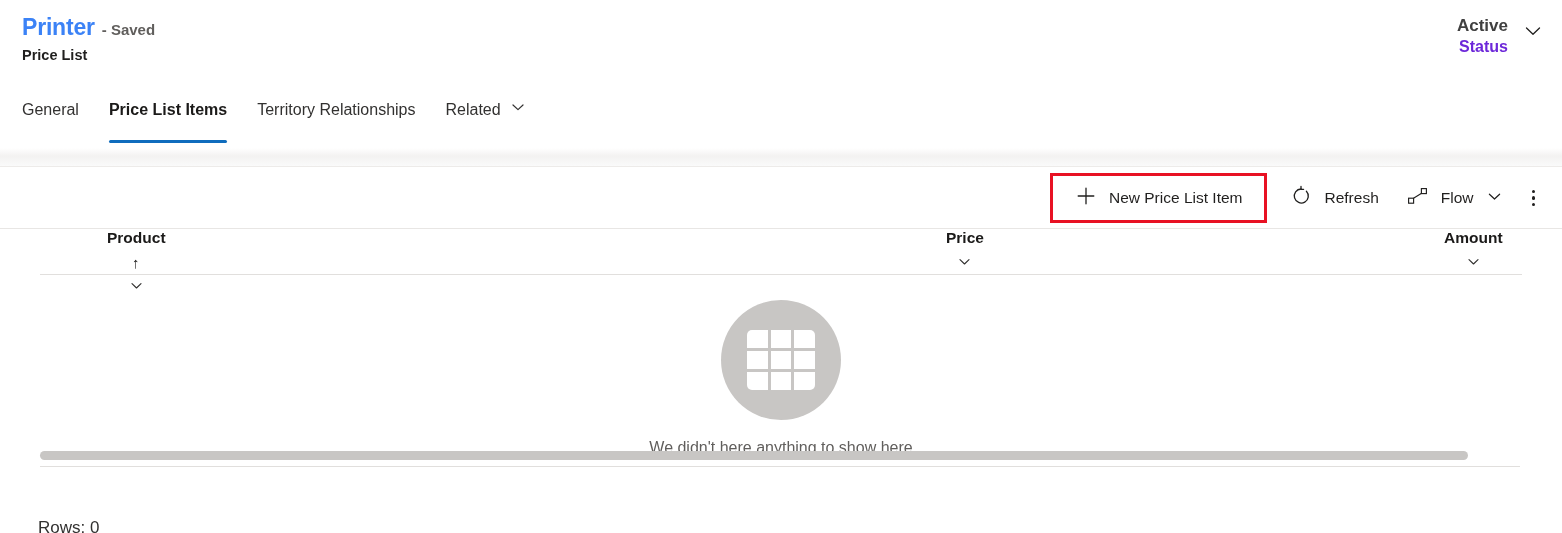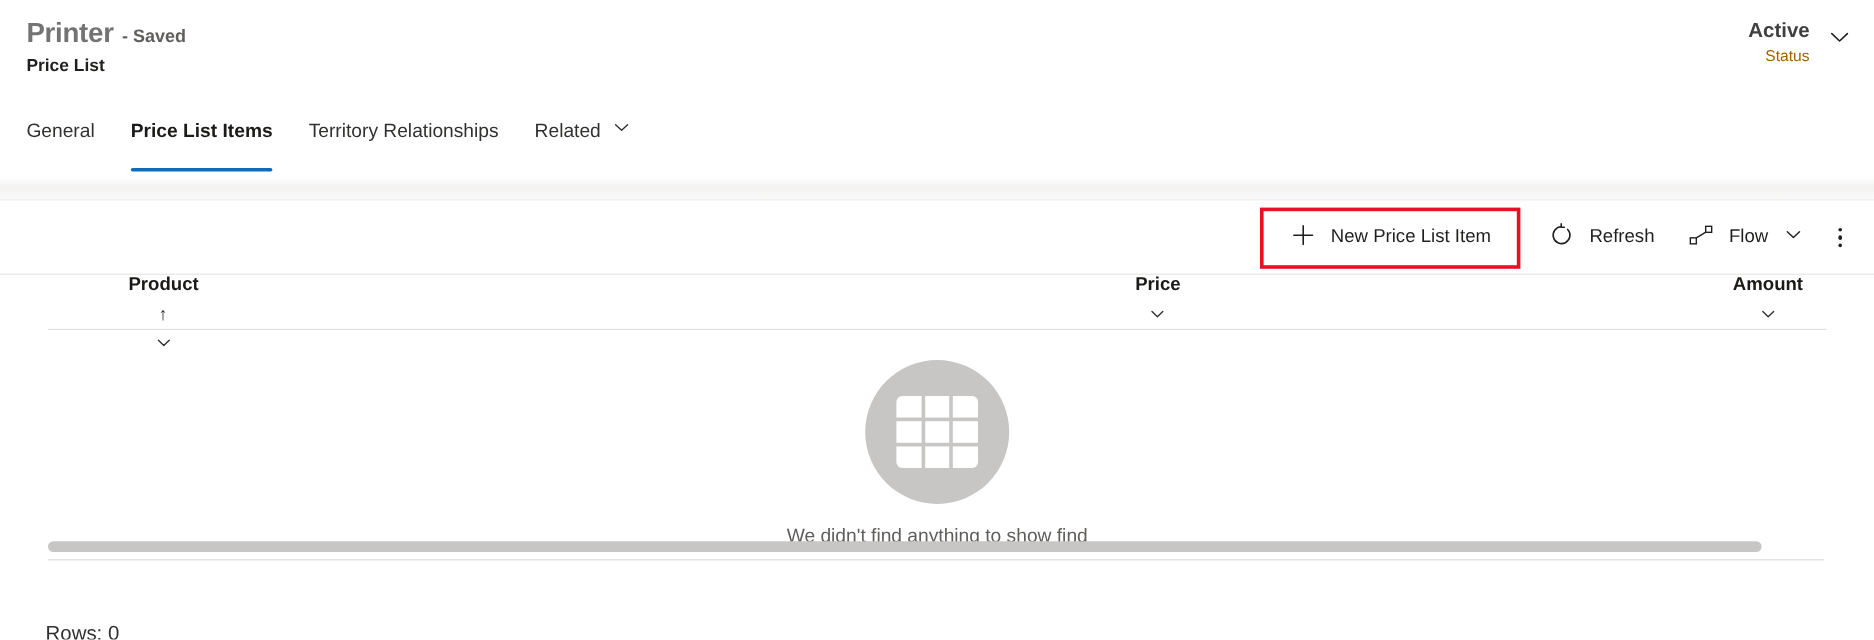--- a/index.html
+++ b/index.html
@@ -31,21 +31,21 @@
   }
   .record-title-line {
     display: flex;
     align-items: baseline;
     gap: 7px;
     white-space: nowrap;
   }
   .record-title {
     font-size: 23px;
     font-weight: bold;
-    color: #737373;
+    color: #3b82f6;
     letter-spacing: -0.2px;
   }
   .record-saved {
     font-size: 15px;
     color: #605e5c;
     font-weight: bold;
   }
   .record-subtitle {
     margin-top: 6px;
     font-size: 14.5px;
@@ -64,24 +64,25 @@
   .status-text-wrap {
     text-align: right;
   }
   .status-value {
     font-size: 17px;
     color: #404040;
     font-weight: 600;
     line-height: 20px;
   }
   .status-label {
-    font-size: 13px;
-    color: #a16207;
+    font-size: 16px;
+    color: #6d28d9;
     margin-top: 3px;
     line-height: 15px;
+    font-weight: bold;
   }
   .status-chevron {
     margin-top: 4px;
     cursor: pointer;
   }
 
   
   .tabstrip {
     position: absolute;
     left: 0;
@@ -435,21 +436,21 @@
           <span></span>
           <span></span>
         <span></span>
           <span></span>
           <span></span>
         <span></span>
           <span></span>
           <span></span>
       </div>
     </div>
-    <div class="empty-text">We didn't find anything to show find</div>
+    <div class="empty-text">We didn't here anything to show here</div>
   </div>
 
   <div class="scroll-track">
     <div class="scroll-thumb"></div>
   </div>
 
   <div class="grid-bottom-rule"></div>
 
   <div class="rows-count">Rows: 0</div>
 </div>

